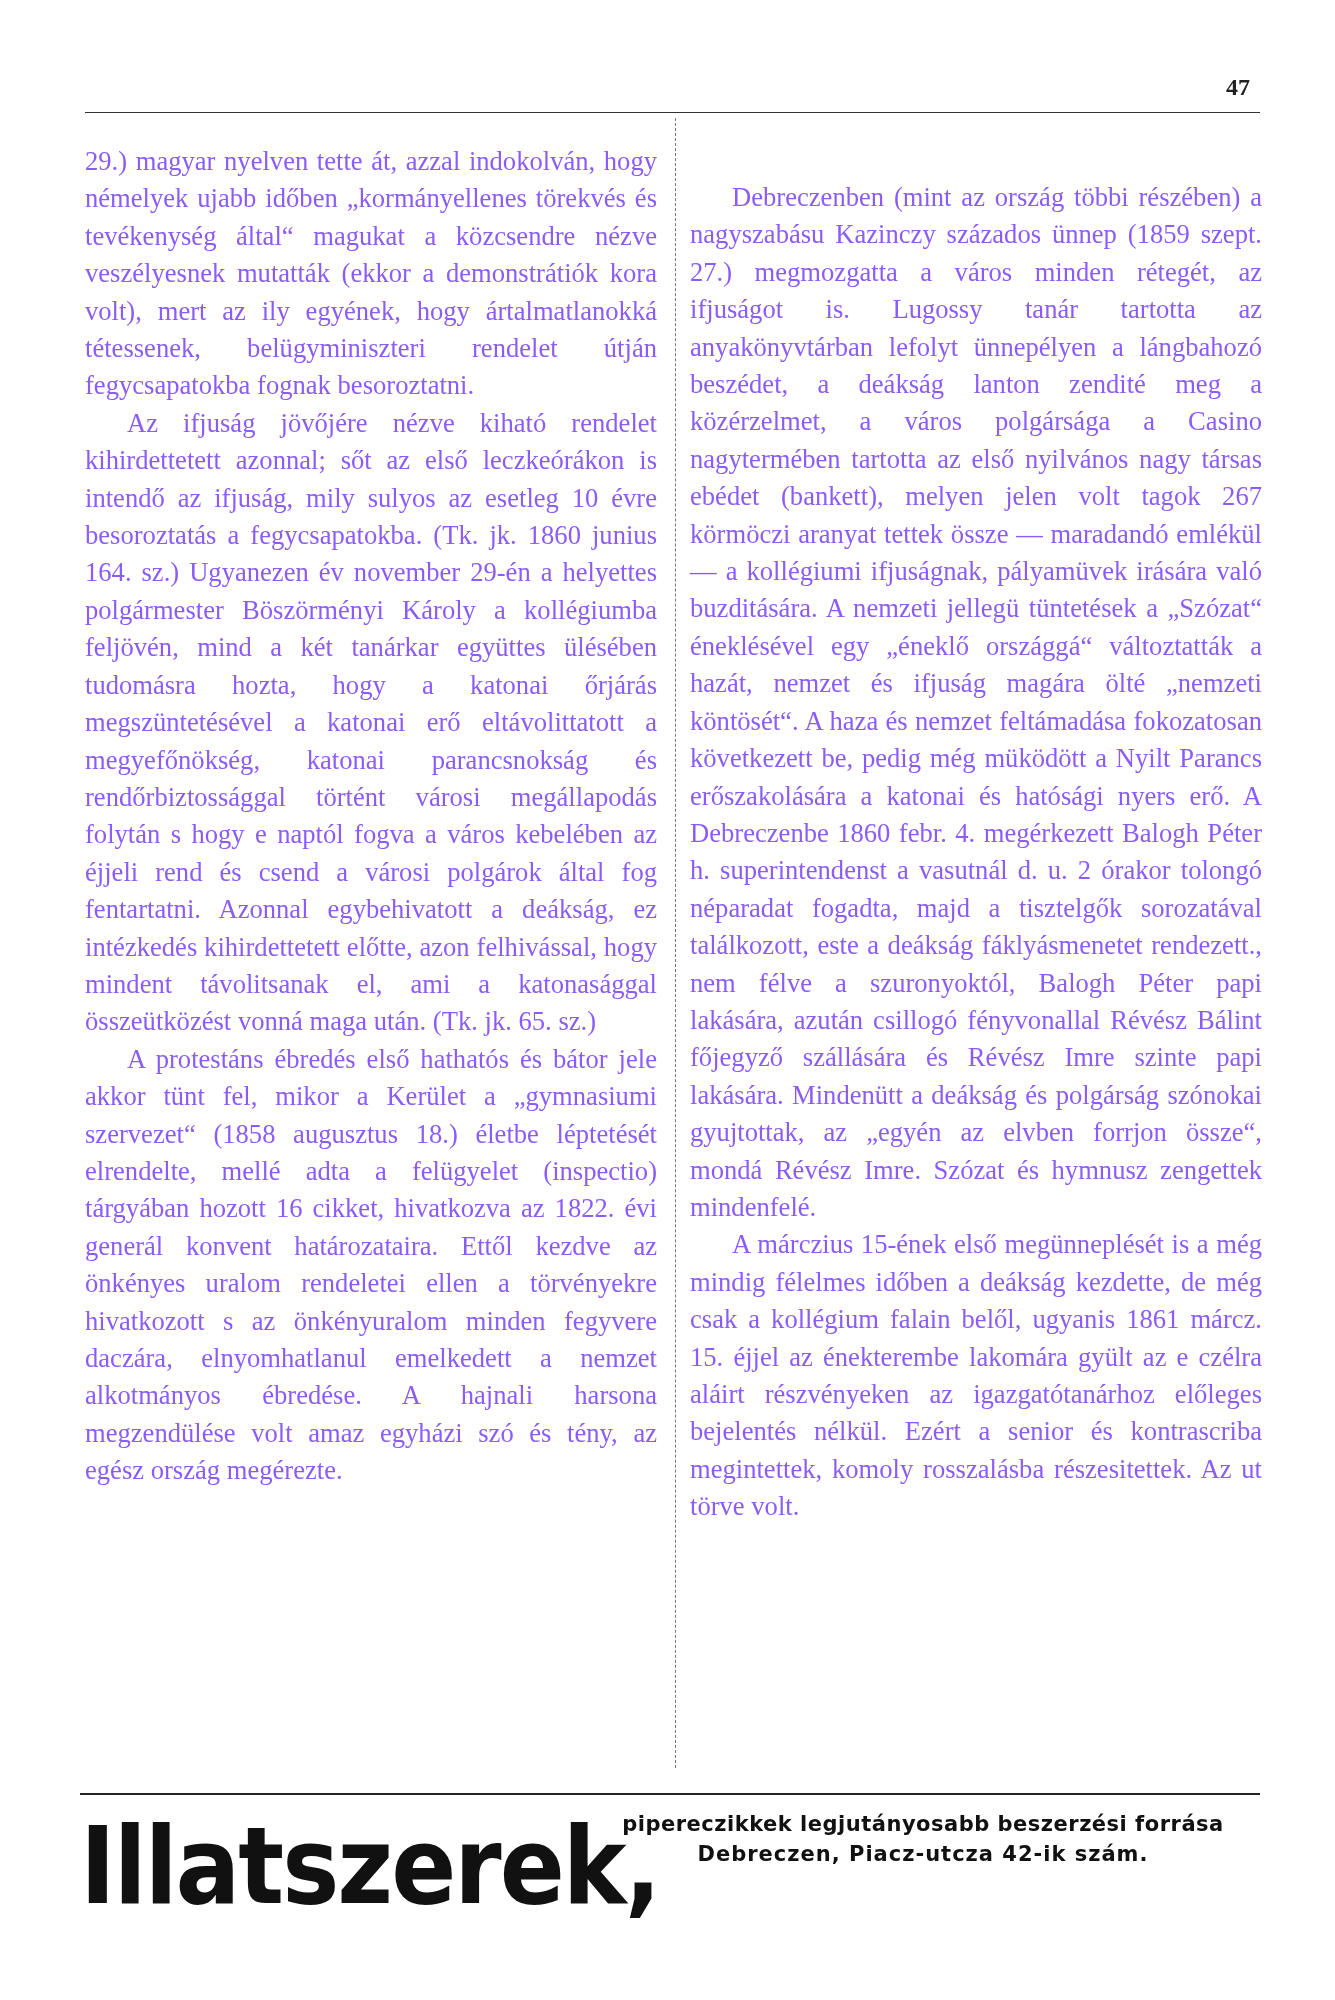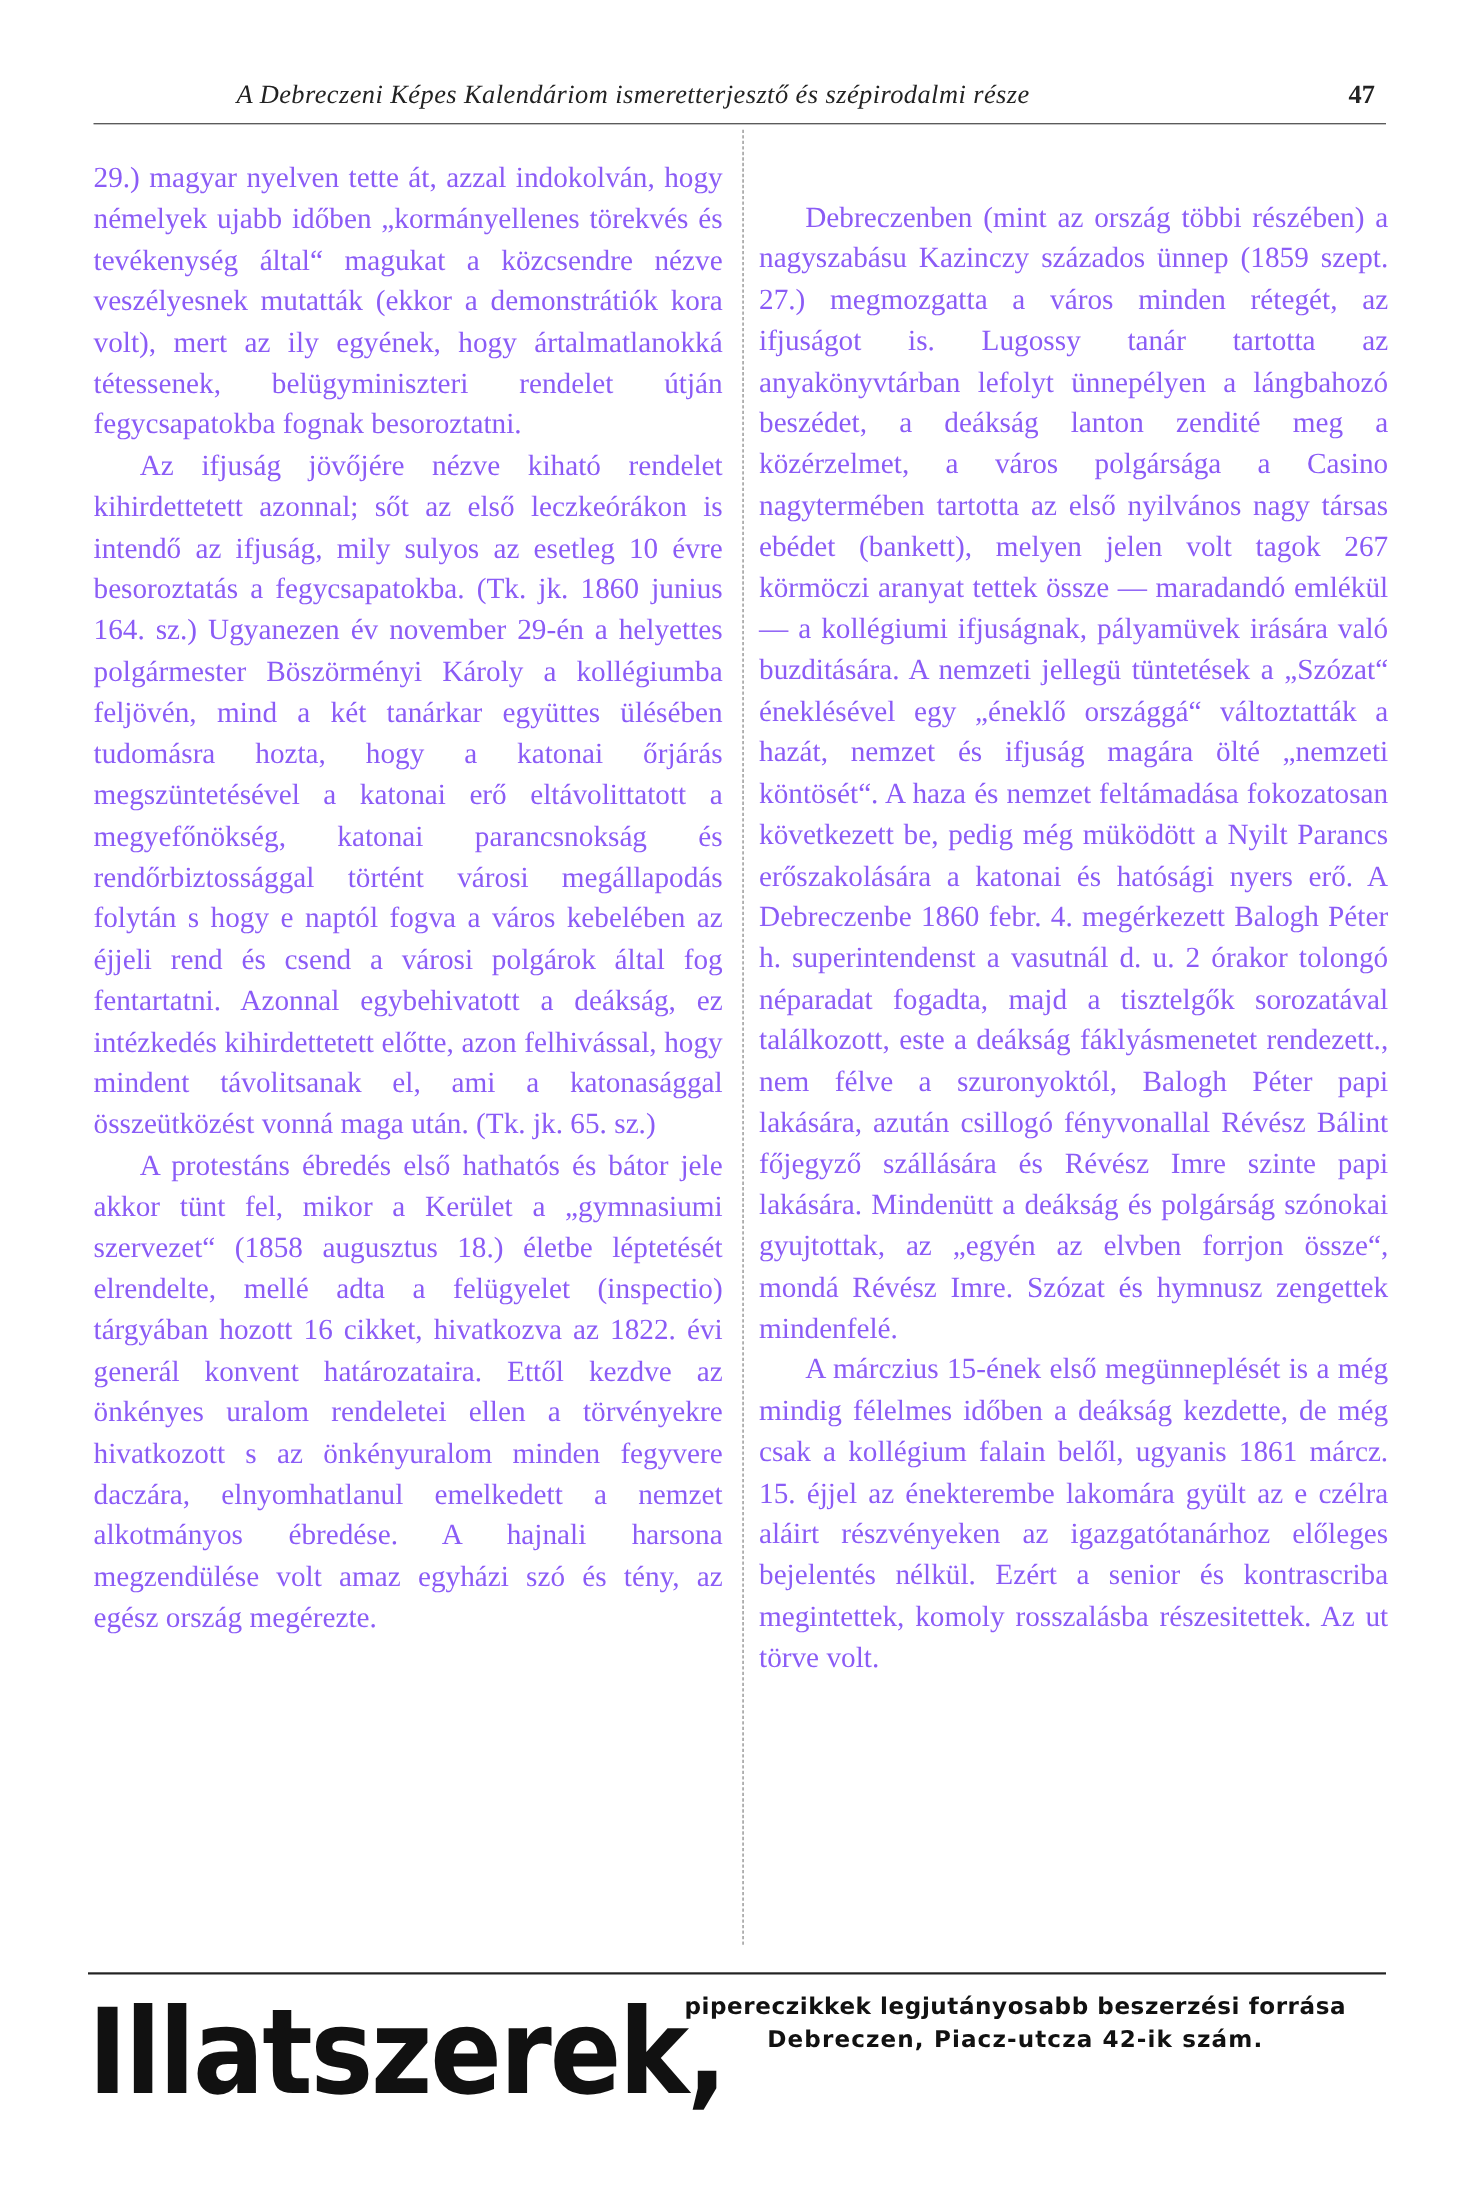--- a/index.html
+++ b/index.html
@@ -50,21 +50,20 @@
     font-family: "DejaVu Sans", sans-serif; font-weight: bold; color: #111;
   }
   .ad-line1 { font-size: 21px; letter-spacing: 0.5px; }
   .ad-line2 { font-size: 31px; letter-spacing: 0.8px; margin-top: 4px; }
   .ad-line3 { font-size: 21px; letter-spacing: 1px; margin-top: 6px; }
 </style>
 </head>
 <body>
 
 <div class="header">
-  <span class="running-title">A Debreczeni Képes Kalendáriom ismeretterjesztő és szépirodalmi része</span>
   <span class="page-number">47</span>
 </div>
 <div class="header-rule"></div>
 
 <div class="col col-left">
   <p>29.) magyar nyelven tette át, azzal indokolván, hogy némelyek ujabb időben „kormányellenes törekvés és tevékenység által“ magukat a közcsendre nézve veszélyesnek mutatták (ekkor a demonstrátiók kora volt), mert az ily egyének, hogy ártalmatlanokká tétessenek, belügyminiszteri rendelet útján fegycsapatokba fognak besoroztatni.</p>
   <p class="indent">Az ifjuság jövőjére nézve kiható rendelet kihirdettetett azonnal; sőt az első leczkeórákon is intendő az ifjuság, mily sulyos az esetleg 10 évre besoroztatás a fegycsapatokba. (Tk. jk. 1860 junius 164. sz.) Ugyanezen év november 29-én a helyettes polgármester Böszörményi Károly a kollégiumba feljövén, mind a két tanárkar együttes ülésében tudomásra hozta, hogy a katonai őrjárás megszüntetésével a katonai erő eltávolittatott a megyefőnökség, katonai parancsnokság és rendőrbiztossággal történt városi megállapodás folytán s hogy e naptól fogva a város kebelében az éjjeli rend és csend a városi polgárok által fog fentartatni. Azonnal egybehivatott a deákság, ez intézkedés kihirdettetett előtte, azon felhivással, hogy mindent távolitsanak el, ami a katonasággal összeütközést vonná maga után. (Tk. jk. 65. sz.)</p>
   <p class="indent">A protestáns ébredés első hathatós és bátor jele akkor tünt fel, mikor a Kerület a „gymnasiumi szervezet“ (1858 augusztus 18.) életbe léptetését elrendelte, mellé adta a felügyelet (inspectio) tárgyában hozott 16 cikket, hivatkozva az 1822. évi generál konvent határozataira. Ettől kezdve az önkényes uralom rendeletei ellen a törvényekre hivatkozott s az önkényuralom minden fegyvere daczára, elnyomhatlanul emelkedett a nemzet alkotmányos ébredése. A hajnali harsona megzendülése volt amaz egyházi szó és tény, az egész ország megérezte.</p>
 </div>
 

